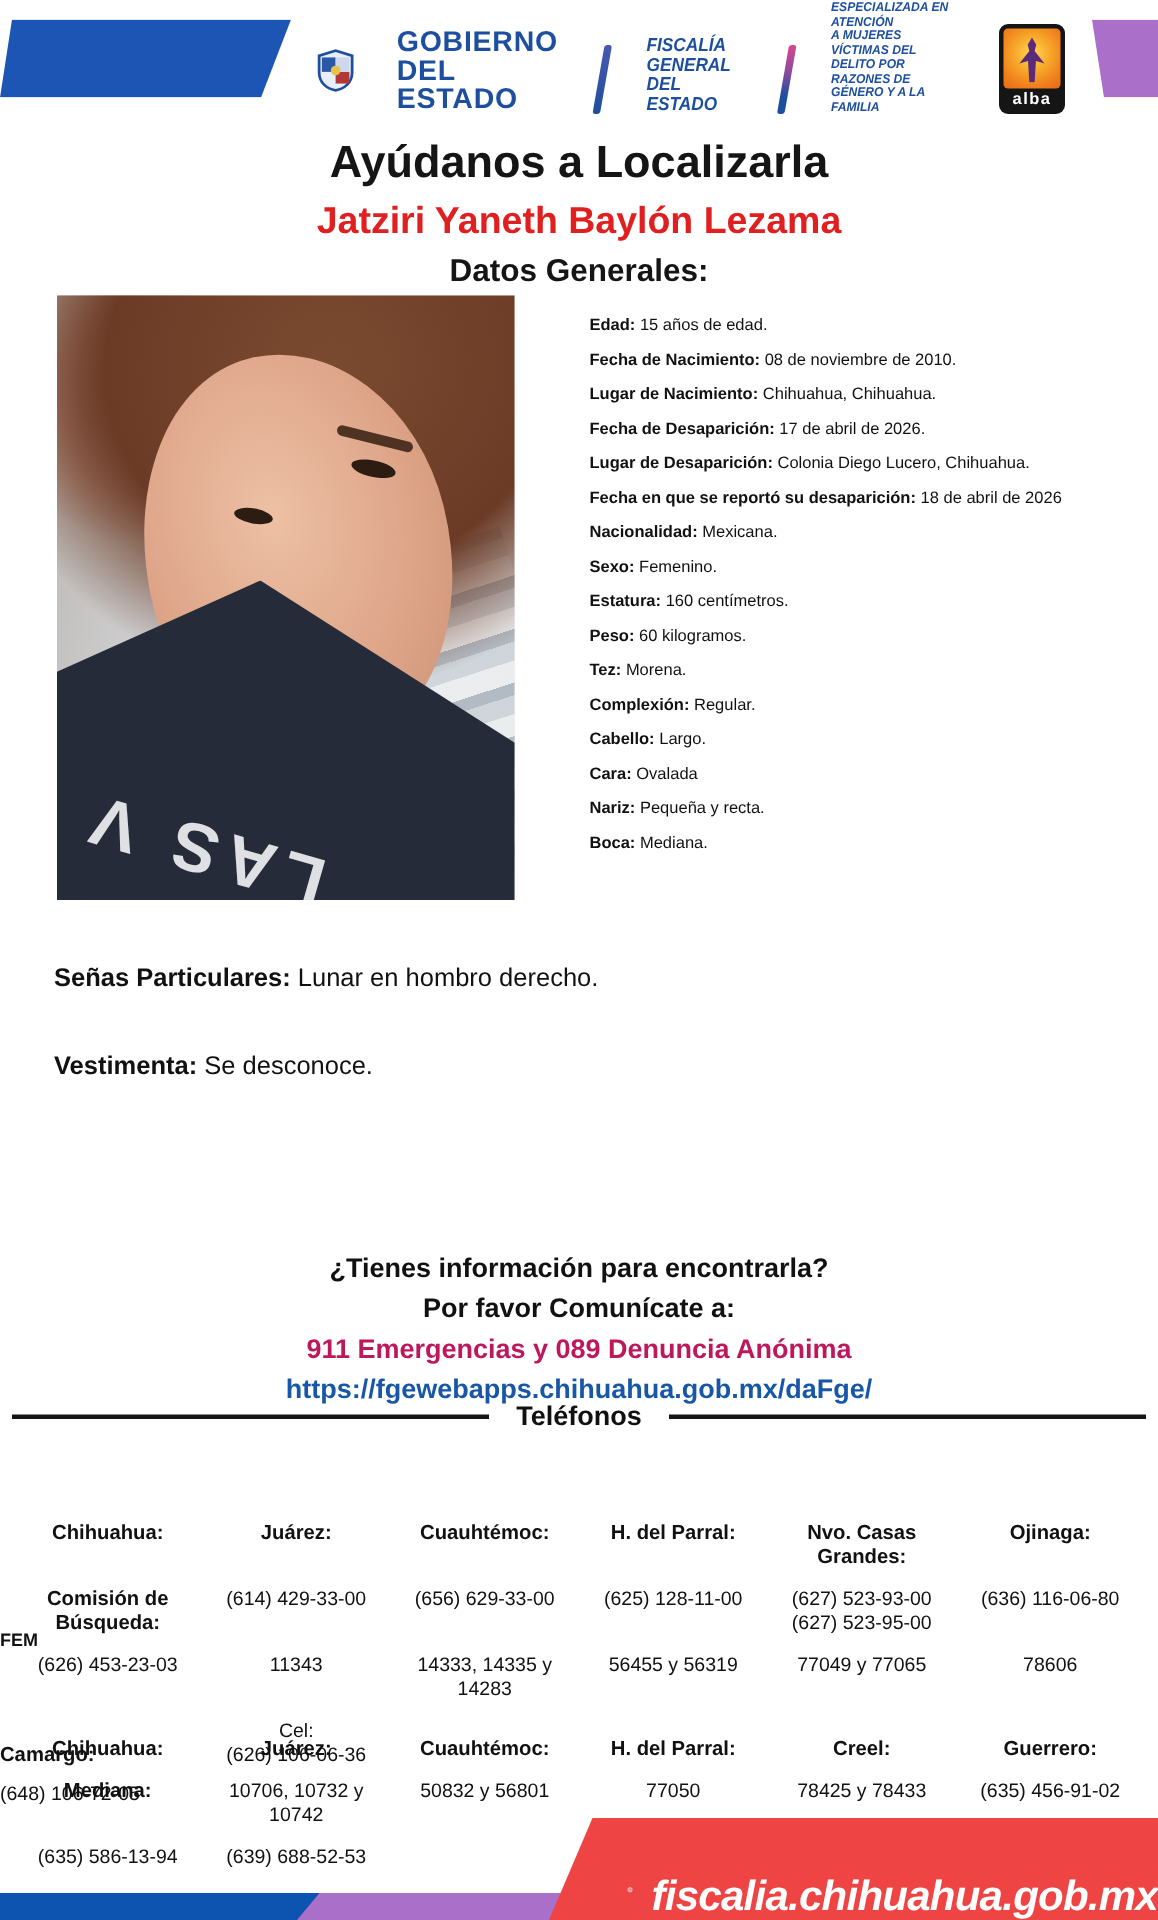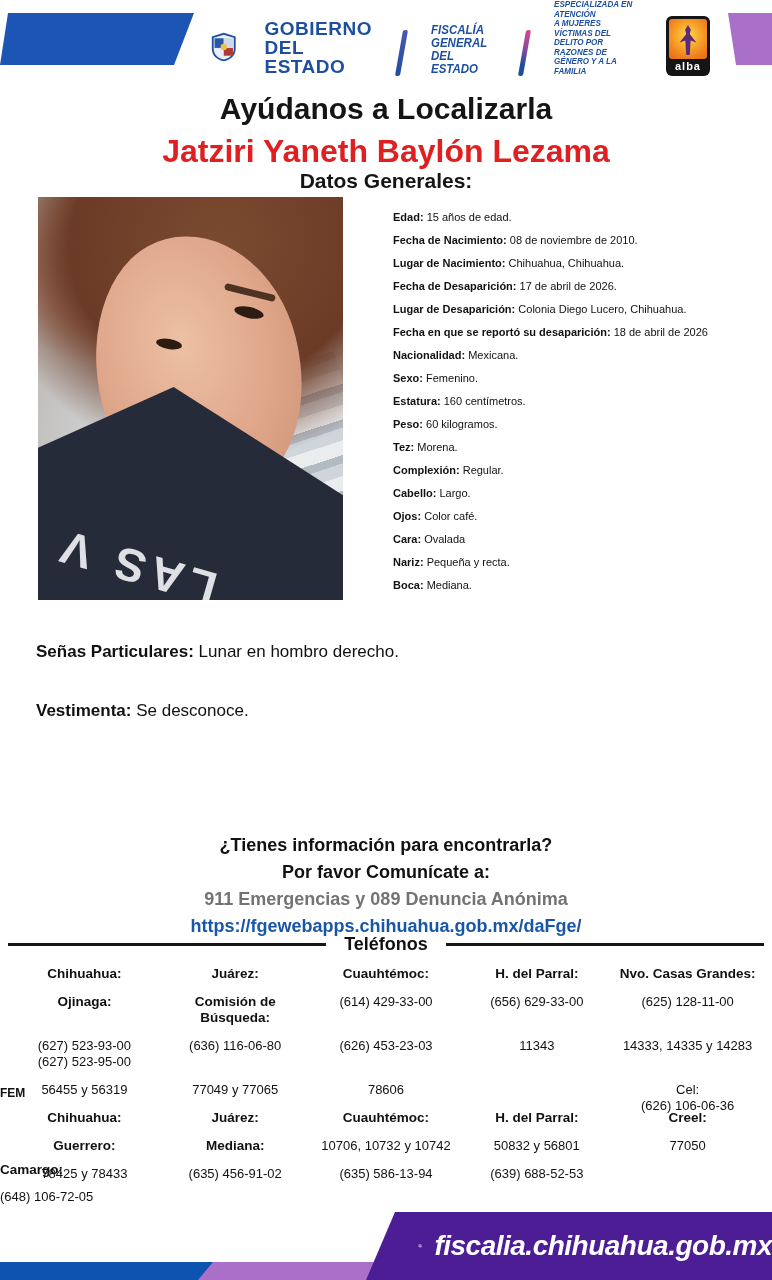--- a/index.html
+++ b/index.html
@@ -21,21 +21,21 @@
             white-space:pre-line;transform:scaleX(.95);transform-origin:left;width:160px;}
   .alba{width:44px;height:60px;background:#151515;border-radius:6px;padding:3px;box-sizing:border-box;flex:0 0 auto;}
   .alba-burst{position:relative;height:40px;border-radius:3px;overflow:hidden;
               background:radial-gradient(circle at 50% 42%,#ffd94f 0%,#f6a127 45%,#ef7d1d 75%,#e86a14 100%);}
   .alba-fig{position:absolute;left:50%;top:6px;width:22px;height:30px;margin-left:-11px;background:#5b2a7a;
             clip-path:polygon(50% 0,63% 16%,58% 30%,88% 58%,62% 52%,58% 100%,42% 100%,38% 52%,12% 58%,42% 30%,37% 16%);}
   .alba-label{color:#fff;font-weight:bold;font-size:11px;line-height:15px;text-align:center;letter-spacing:1px;}
 
   
   .title{position:absolute;left:0;right:0;top:92px;text-align:center;font-weight:bold;font-size:30px;color:#151515;}
-  .victim-name{position:absolute;left:0;right:0;top:133px;text-align:center;font-weight:bold;font-size:32px;color:#e02020;}
+  .victim-name{position:absolute;left:0;right:0;top:133px;text-align:center;font-weight:bold;font-size:25px;color:#e02020;}
   .section-datos{position:absolute;left:0;right:0;top:169px;text-align:center;font-weight:bold;font-size:21px;color:#151515;}
 
   
   .photo{position:absolute;left:38px;top:197px;width:305px;height:403px;overflow:hidden;
          background:linear-gradient(105deg,#b9b4ae 0%,#cfd0d2 30%,#e3e5e7 55%,#d7dadd 100%);}
   .ph-shelves{position:absolute;right:-30px;top:170px;width:230px;height:250px;transform:rotate(-18deg);opacity:.8;
               background:repeating-linear-gradient(to bottom,#eef0f2 0 14px,#a8b2bc 14px 22px,#ccd3d9 22px 34px);}
   .ph-bgleft{position:absolute;left:-30px;top:-25px;width:150px;height:190px;opacity:.75;
              background:radial-gradient(closest-side,#8a4435,#b98776 60%,rgba(185,135,118,0));}
   .ph-hair{position:absolute;left:-45px;top:-70px;width:430px;height:340px;transform:rotate(-10deg);
@@ -56,43 +56,43 @@
   .fields{position:absolute;left:393px;top:206px;width:376px;font-size:11px;line-height:23px;}
   .field b{color:#111;}
 
   
   .para{position:absolute;left:36px;width:710px;font-size:17px;line-height:24px;}
   .p-senas{top:640px;}  .p-vest{top:699px;}  .p-resumen{top:737px;}
 
   
   .contact{position:absolute;left:0;right:0;top:834px;text-align:center;font-weight:bold;font-size:18px;line-height:22px;}
   .contact div{margin-bottom:5px;}
-  .c-red{color:#737373;}  .c-link{color:#1857a8;}
+  .c-red{color:#be185d;}  .c-link{color:#1857a8;}
 
   
   .tel-header{position:absolute;left:8px;right:8px;top:934px;display:flex;align-items:center;gap:18px;}
   .tel-header .line{flex:1;height:3px;background:#161616;}
   .tel-title{font-weight:bold;font-size:18px;}
-  .grid{position:absolute;left:12px;width:748px;display:grid;grid-template-columns:repeat(5,1fr);
-        column-gap:6px;row-gap:12px;text-align:center;}
+  .grid{position:absolute;left:12px;width:748px;display:grid;grid-template-columns:repeat(6,1fr);
+        column-gap:6px;row-gap:12px;text-align:center;margin-top:48px;}
   .grid1{top:966px;}  .grid2{top:1110px;}
   .th{font-weight:bold;font-size:13.5px;line-height:16px;}
   .td{font-size:13px;line-height:16px;white-space:pre-line;}
   .fem-title{position:absolute;left:0;right:0;top:1086px;text-align:left;font-weight:bold;font-size:12px;}
   .camargo{position:absolute;left:0;right:0;top:1162px;text-align:left;}
   .camargo .th{display:block;margin-bottom:9px;}
 
   
   .strip-purple{position:absolute;left:140px;top:1262px;width:238px;height:18px;background:#a96fc9;
                 clip-path:polygon(0 0,235px 0,228px 100%,0 100%);}
   .strip-blue{position:absolute;left:0;top:1262px;width:213px;height:18px;background:#0d53b0;
               clip-path:polygon(0 0,100% 0,calc(100% - 15px) 100%,0 100%);}
-  .footer-navy{position:absolute;left:366px;top:1212px;width:406px;height:68px;background:#4c1d95;
+  .footer-navy{position:absolute;left:366px;top:1212px;width:406px;height:68px;background:#ef4444;
                clip-path:polygon(29px 0,100% 0,100% 100%,0 100%);
-               display:flex;align-items:center;gap:12px;padding-left:52px;box-sizing:border-box;}
+               display:flex;align-items:flex-end;gap:12px;padding-left:52px;box-sizing:border-box;}
   .footer-url{color:#fff;font-weight:bold;font-style:italic;font-size:28px;letter-spacing:-.5px;}
 </style>
 </head>
 <body>
 
 <div class="page">
 
   <div class="band-left"></div>
   <div class="band-right"></div>
 
@@ -151,21 +151,20 @@
     <div class="field"><b>Fecha de Desaparición:</b> <span>17 de abril de 2026.</span></div>
     <div class="field"><b>Lugar de Desaparición:</b> <span>Colonia Diego Lucero, Chihuahua.</span></div>
     <div class="field"><b>Fecha en que se reportó su desaparición:</b> <span>18 de abril de 2026</span></div>
     <div class="field"><b>Nacionalidad:</b> <span>Mexicana.</span></div>
     <div class="field"><b>Sexo:</b> <span>Femenino.</span></div>
     <div class="field"><b>Estatura:</b> <span>160 centímetros.</span></div>
     <div class="field"><b>Peso:</b> <span>60 kilogramos.</span></div>
     <div class="field"><b>Tez:</b> <span>Morena.</span></div>
     <div class="field"><b>Complexión:</b> <span>Regular.</span></div>
     <div class="field"><b>Cabello:</b> <span>Largo.</span></div>
-    <div class="field"><b>Ojos:</b> <span>Color café.</span></div>
     <div class="field"><b>Cara:</b> <span>Ovalada</span></div>
     <div class="field"><b>Nariz:</b> <span>Pequeña y recta.</span></div>
     <div class="field"><b>Boca:</b> <span>Mediana.</span></div>
   </div>
 
   <div class="para p-vest"><b>Vestimenta:</b> <span>Se desconoce.</span></div>
   <div class="para p-senas"><b>Señas Particulares:</b> <span>Lunar en hombro derecho.</span></div>
 
   <div class="contact">
     <div>¿Tienes información para encontrarla?</div>

